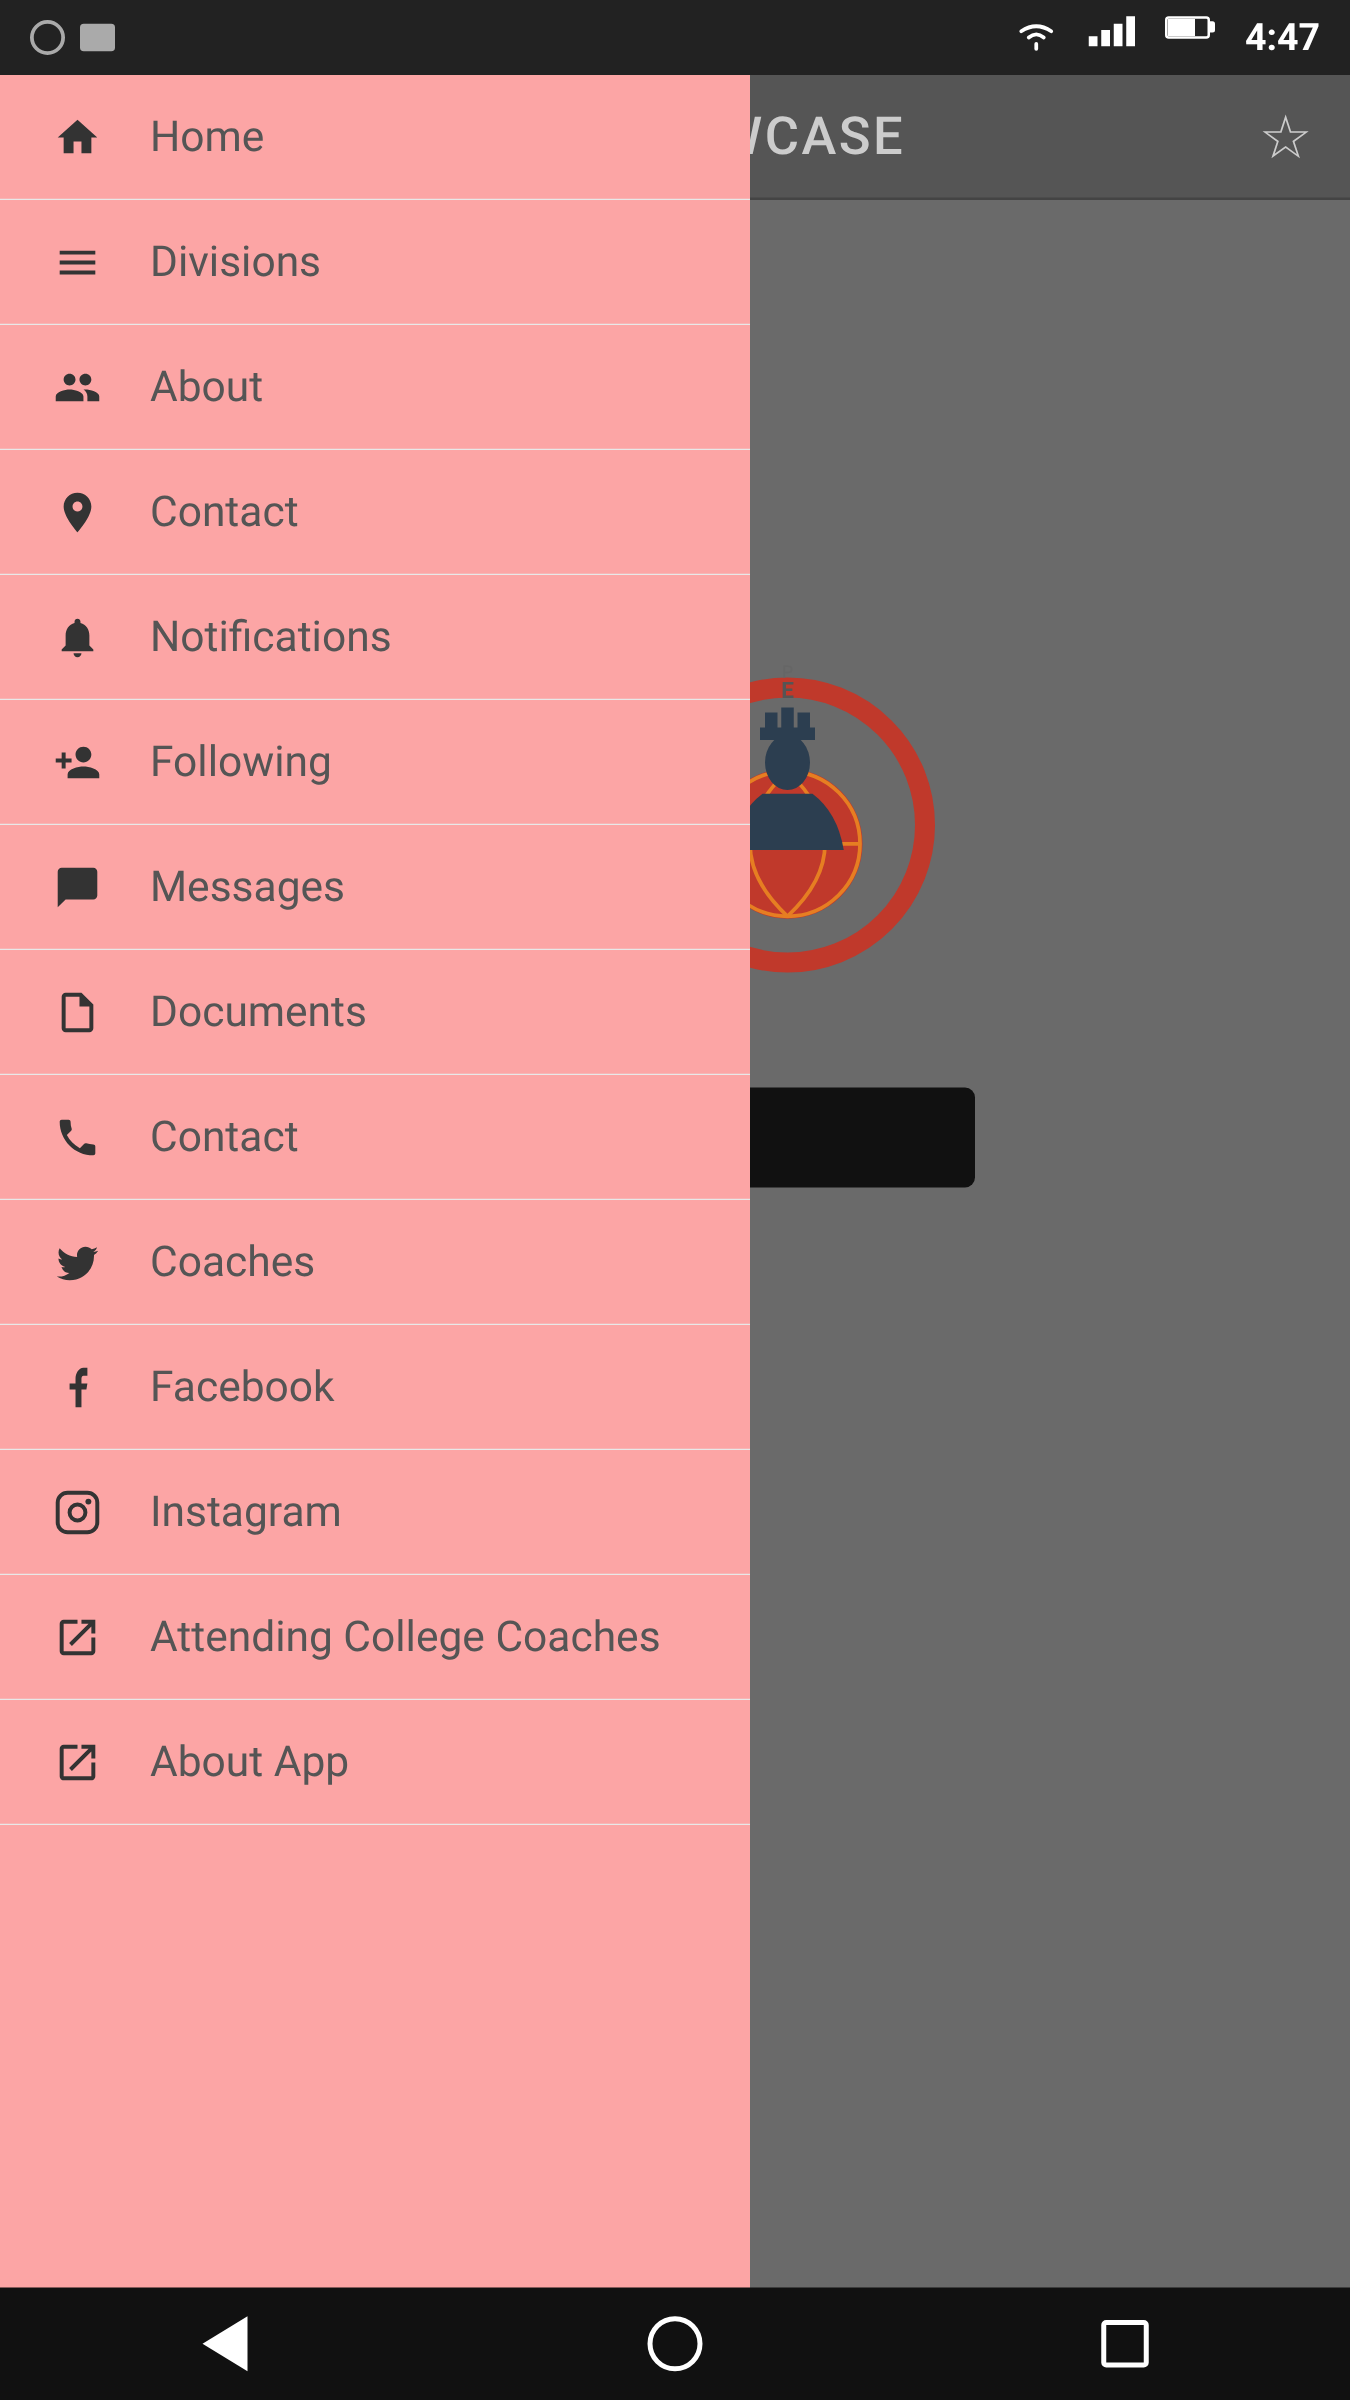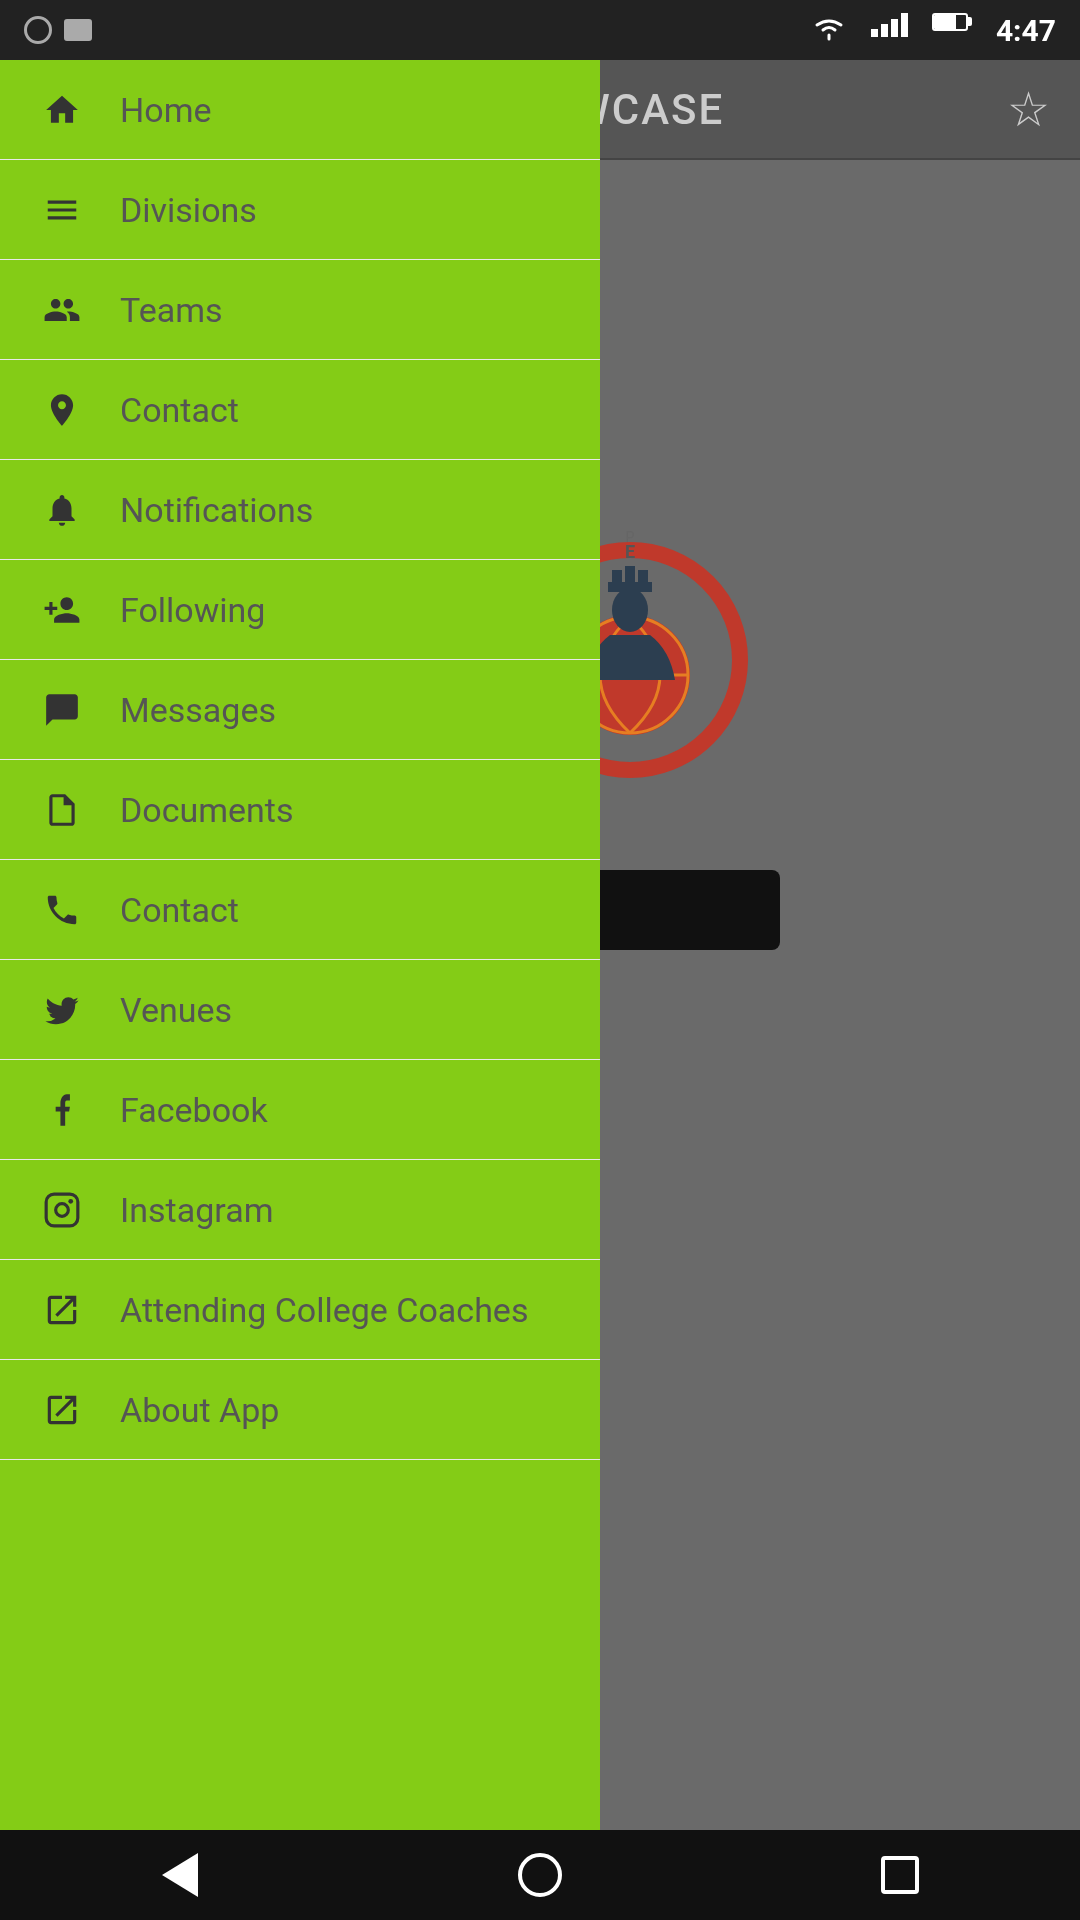--- a/index.html
+++ b/index.html
@@ -168,21 +168,21 @@
       border-radius: 8px;
     }
 
     
     .drawer {
       position: absolute;
       top: 0;
       left: 0;
       width: 600px;
       height: 1920px;
-      background: #84cc16;
+      background: #fca5a5;
       z-index: 50;
       display: flex;
       flex-direction: column;
     }
 
     .drawer-header {
       height: 60px;
       background: white;
       border-bottom: 1px solid #e0e0e0;
     }
@@ -357,21 +357,21 @@
     </div>
     <span class="nav-label">Divisions</span>
   </div>
 
   <div class="nav-item">
     <div class="nav-icon">
       <svg viewBox="0 0 24 24">
           <path d="M16 11c1.66 0 2.99-1.34 2.99-3S17.66 5 16 5c-1.66 0-3 1.34-3 3s1.34 3 3 3zm-8 0c1.66 0 2.99-1.34 2.99-3S9.66 5 8 5C6.34 5 5 6.34 5 8s1.34 3 3 3zm0 2c-2.33 0-7 1.17-7 3.5V19h14v-2.5c0-2.33-4.67-3.5-7-3.5zm8 0c-.29 0-.62.02-.97.05 1.16.84 1.97 1.97 1.97 3.45V19h6v-2.5c0-2.33-4.67-3.5-7-3.5z"></path>
         </svg>
     </div>
-    <span class="nav-label">Teams</span>
+    <span class="nav-label">About</span>
   </div>
 
   <div class="nav-item">
     <div class="nav-icon">
       <svg viewBox="0 0 24 24">
           <path d="M12 2C8.13 2 5 5.13 5 9c0 5.25 7 13 7 13s7-7.75 7-13c0-3.87-3.13-7-7-7zm0 9.5c-1.38 0-2.5-1.12-2.5-2.5s1.12-2.5 2.5-2.5 2.5 1.12 2.5 2.5-1.12 2.5-2.5 2.5z"></path>
         </svg>
     </div>
     <span class="nav-label">Contact</span>
   </div>
@@ -420,21 +420,21 @@
     </div>
     <span class="nav-label">Contact</span>
   </div>
 
   <div class="nav-item">
     <div class="nav-icon">
       <svg viewBox="0 0 24 24">
           <path d="M22.46 6c-.77.35-1.6.58-2.46.69.88-.53 1.56-1.37 1.88-2.38-.83.5-1.75.85-2.72 1.05C18.37 4.5 17.26 4 16 4c-2.35 0-4.27 1.92-4.27 4.29 0 .34.04.67.11.98C8.28 9.09 5.11 7.38 3 4.79c-.37.63-.58 1.37-.58 2.15 0 1.49.75 2.81 1.91 3.56-.71 0-1.37-.2-1.95-.5v.03c0 2.08 1.48 3.82 3.44 4.21a4.22 4.22 0 0 1-1.93.07 4.28 4.28 0 0 0 4 2.98 8.521 8.521 0 0 1-5.33 1.84c-.34 0-.68-.02-1.02-.06C3.44 20.29 5.7 21 8.12 21 16 21 20.33 14.46 20.33 8.79c0-.19 0-.37-.01-.56.84-.6 1.56-1.36 2.14-2.23z"></path>
         </svg>
     </div>
-    <span class="nav-label">Venues</span>
+    <span class="nav-label">Coaches</span>
   </div>
 
   <div class="nav-item">
     <div class="nav-icon">
       <svg viewBox="0 0 24 24">
           <path d="M17 2v4h-2c-.69 0-1 .81-1 1.5V10h3l-.5 3H14v9h-3v-9H8v-3h3V7.5C11 5 12.57 2 15 2h2z"></path>
         </svg>
     </div>
     <span class="nav-label">Facebook</span>
   </div>

